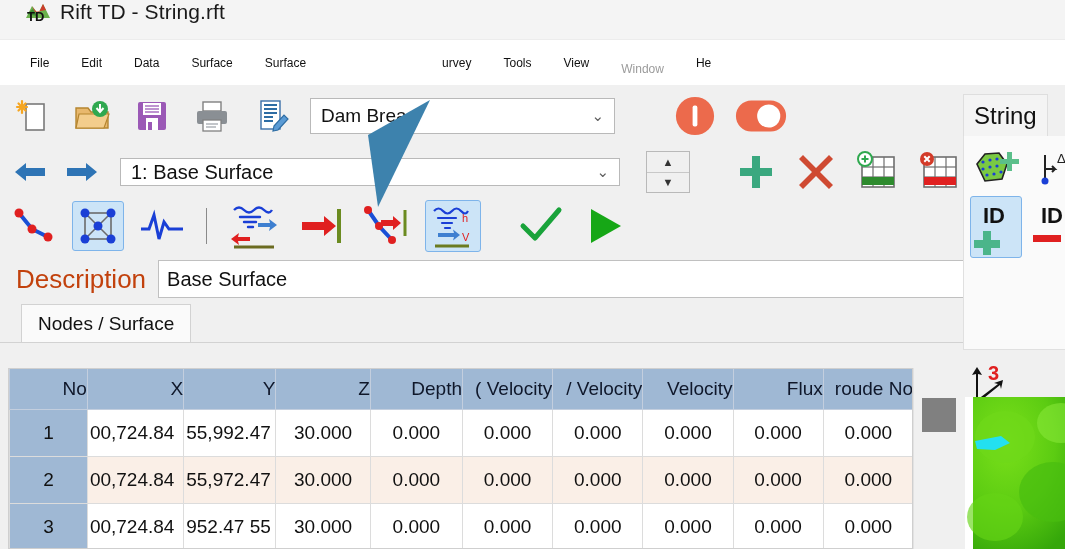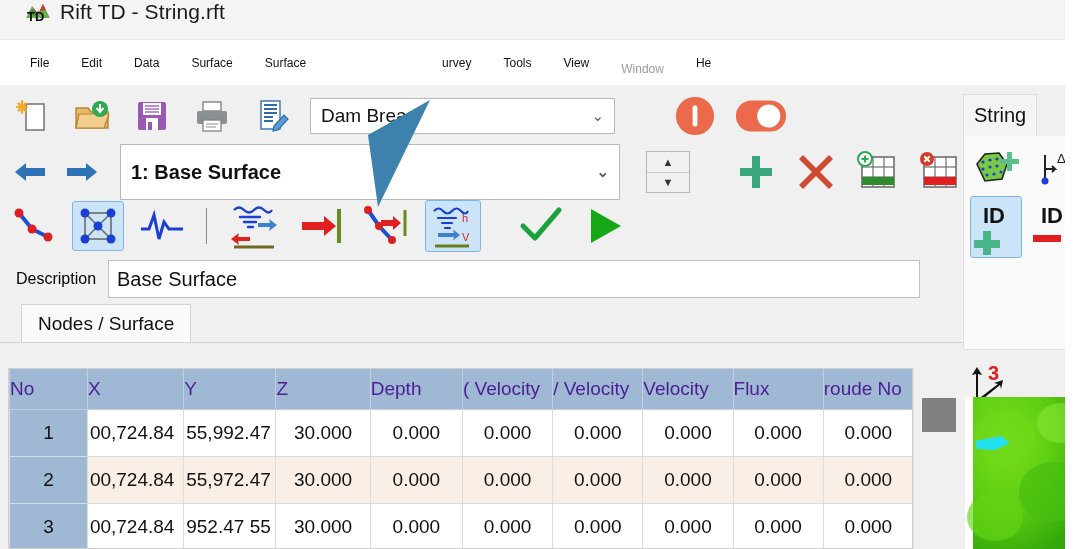--- a/index.html
+++ b/index.html
@@ -43,76 +43,76 @@
   .tb-sep { width:1px; height:36px; background:#8a8a8a; margin:0 6px; }
 
   
   .combo {
     height:36px; background:#ffffff; border:1px solid #b9b9b9;
     display:flex; align-items:center; padding:0 10px; font-size:19px; color:#111;
     position:relative;
   }
   .combo .chev { margin-left:auto; color:#5b5b5b; font-size:15px; }
   .combo-scenario { width:305px; }
-  .combo-surface { width:500px; height:56px; font-size:20px;font-weight:bold; }
+  .combo-surface { width:500px; height:28px; font-size:20px; }
 
   .spin { width:44px; height:42px; display:flex; flex-direction:column;
           border:1px solid #b9b9b9; background:#f0f0f0; }
   .spin div { flex:1; display:flex; align-items:center; justify-content:center;
               font-size:11px; color:#333; }
   .spin div:first-child { border-bottom:1px solid #c8c8c8; }
 
   
   .navarrow { width:40px; height:40px; display:flex; align-items:center; justify-content:center; cursor:pointer;}
 
   
   .desc-row { height:48px; display:flex; align-items:center; padding-left:16px; background:#f0f0f0; }
-  .desc-label { font-size:16px; margin-right:12px; color:#000000; }
+  .desc-label { font-size:26px; margin-right:12px; color:#c2410c; }
   .desc-input {
     width:812px; height:38px; background:#fff; border:1px solid #c0c0c0;
     display:flex; align-items:center; padding-left:8px; font-size:20px; color:#111;
   }
 
   
   .tabstrip { height:40px; background:#f0f0f0; display:flex; align-items:flex-end; padding-left:21px;
               border-bottom:1px solid #d2d2d2; }
   .tab {
     height:38px; padding:0 16px; display:flex; align-items:center; font-size:19px;
     background:#fafafa; border:1px solid #d2d2d2; border-bottom:none; color:#111; cursor:pointer;
   }
 
   
   .grid-wrap { position:absolute; left:8px; top:368px; width:905px; height:181px;
                background:#fff; border:1px solid #cfcfcf; overflow:hidden; }
   table.grid { border-collapse:collapse; table-layout:fixed; width:905px; }
   table.grid th {
-    background:#9fb8d4; color:#4c1d95; font-weight:normal; font-size:19px;
+    background:#9fb8d4; color:#0f172a; font-weight:normal; font-size:19px;
     height:40px; border:1px solid #c3cede; border-top:none; overflow:hidden;
-    white-space:nowrap; text-align:left;margin-top:48px;
+    white-space:nowrap; text-align:right;margin-top:48px;
   }
   table.grid td {
     height:47px; font-size:19px; border:1px solid #dcdcdc; text-align:center;
     white-space:nowrap; overflow:hidden; background:#ffffff;
   }
   table.grid tr.alt td { background:#faefe7; }
   table.grid td.rownum { background:#9fb8d4; text-align:center; }
   table.grid tr.alt td.rownum { background:#9fb8d4; }
   td.num { text-align:center; }
   .cell-clip { display:block; width:100%; overflow:hidden; text-overflow:clip; white-space:nowrap;
                direction:rtl; text-align:left; padding-left:2px; }
 
   
   .vscroll { position:absolute; left:913px; top:368px; width:50px; height:181px; background:#f0f0f0;
              border-left:1px solid #e2e2e2; }
   .vscroll .thumb { position:absolute; left:8px; top:30px; width:34px; height:34px; background:#808080; }
 
   
   .rightpanel { position:absolute; left:963px; top:92px; width:124px; height:457px; background:#f0f0f0; }
   .rp-tabstrip { height:44px; display:flex; align-items:flex-end; }
-  .rp-tab { height:42px; padding:0 10px; display:flex; align-items:center; font-size:20px;
+  .rp-tab { height:42px; padding:0 10px; display:flex; align-items:center; font-size:24px;
             background:#f4f4f4; border:1px solid #dedede; border-bottom:none; }
   .rp-body { background:#fafafa; border:1px solid #e0e0e0; border-top:none; height:214px; padding:8px 6px; }
   .rp-row { display:flex; align-items:center; gap:6px; }
   .rp-btn { width:52px; height:52px; display:flex; align-items:center; justify-content:center;
             border:1px solid transparent; border-radius:3px; cursor:pointer; position:relative; }
   .rp-btn.sel { background:#cce4f7; border:1px solid #7eb4ea; }
   .rp-sep { width:1px; height:38px; background:#c0c0c0; margin:0 2px; }
   .rp-axrow { display:flex; align-items:center; gap:4px; margin-top:6px; padding-left:2px;}
 
   .minimap { position:absolute; left:965px; top:397px; width:122px; height:152px; overflow:hidden; }

